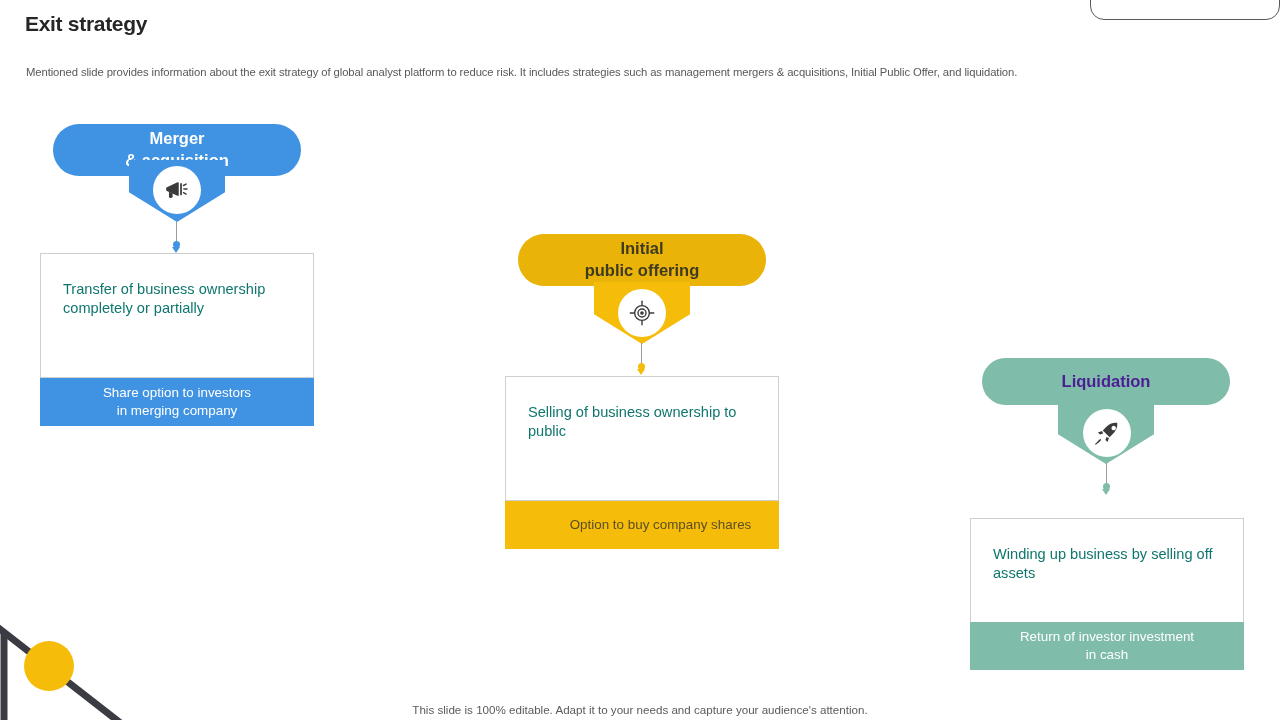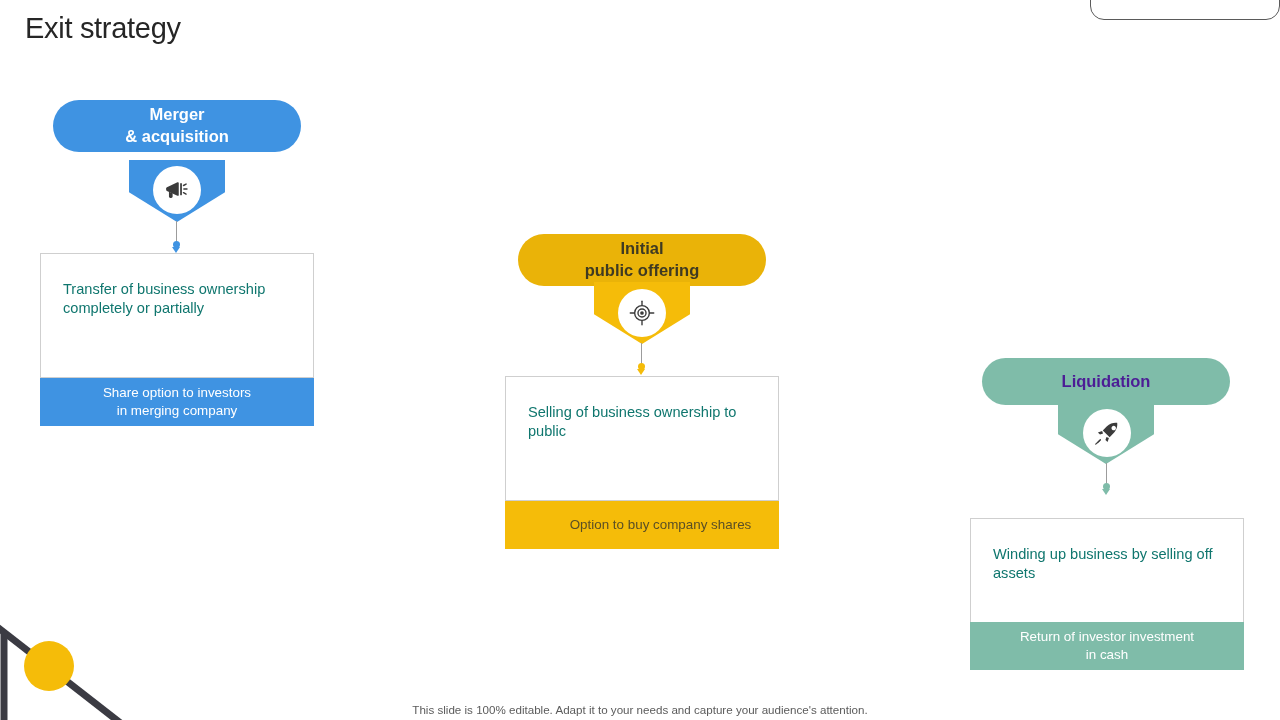--- a/index.html
+++ b/index.html
@@ -46,22 +46,22 @@
     height: 50px;
     border-radius: 50%;
     background: #F5BC09;
   }
 
   
   .page-title {
     position: absolute;
     left: 25px;
     top: 12px;
-    font-size: 29px;
-    font-weight: normal;
+    font-size: 21px;
+    font-weight: bold;
     color: #262626;
     letter-spacing: -0.3px;
   }
   .page-subtitle {
     position: absolute;
     left: 26px;
     top: 65px;
     width: 1130px;
     font-size: 11.3px;
     color: #58595b;
@@ -172,24 +172,25 @@
 
   <div class="deco-topright"></div>
 
   <svg class="deco-bl-svg" viewBox="0 0 150 124">
     <line x1="-4" y1="30" x2="150" y2="150" stroke="#3b3b43" stroke-width="7"></line>
     <line x1="4" y1="36" x2="4" y2="124" stroke="#3b3b43" stroke-width="7"></line>
   </svg>
   <div class="deco-circle"></div>
 
   <div class="page-title">Exit strategy</div>
+  <div class="page-subtitle">Mentioned slide provides information about the exit strategy of global analyst platform to reduce risk. It includes strategies such as management mergers &amp; acquisitions, Initial Public Offer,  and liquidation.</div>
 
   <div class="col">
 
-    <div class="pill" style="left:53px; top:100px; width:248px; height:52px; background:#3f93e2; color:#ffffff;">
+    <div class="pill" style="left:53px; top:124px; width:248px; height:52px; background:#3f93e2; color:#ffffff;">
       <div>
         <div>Merger</div>
         <div>&amp; acquisition</div>
       </div>
     </div>
 
     <div class="pointer" style="left:129px; top:160px; width:96px; height:62px; background:#3f93e2;"></div>
 
     <div class="icon-bubble" style="left:153px; top:166px; width:48px; height:48px;">
       <svg width="28" height="28" viewBox="0 0 32 32" aria-hidden="true">

